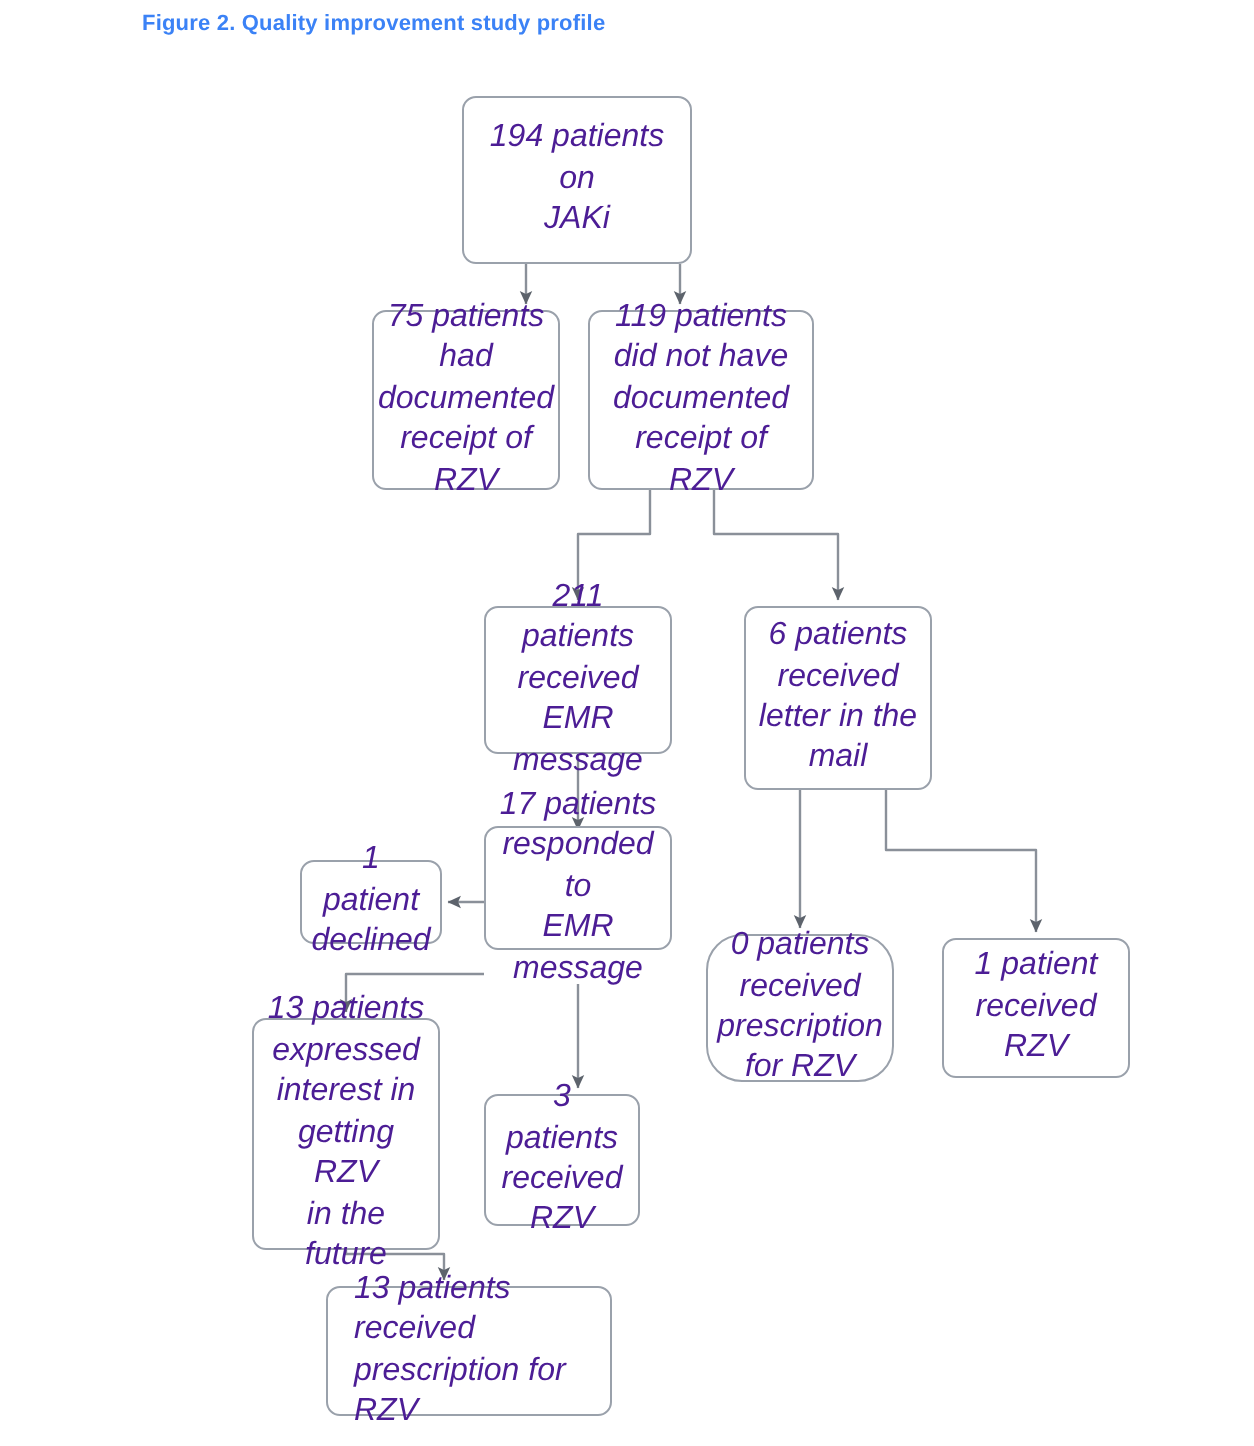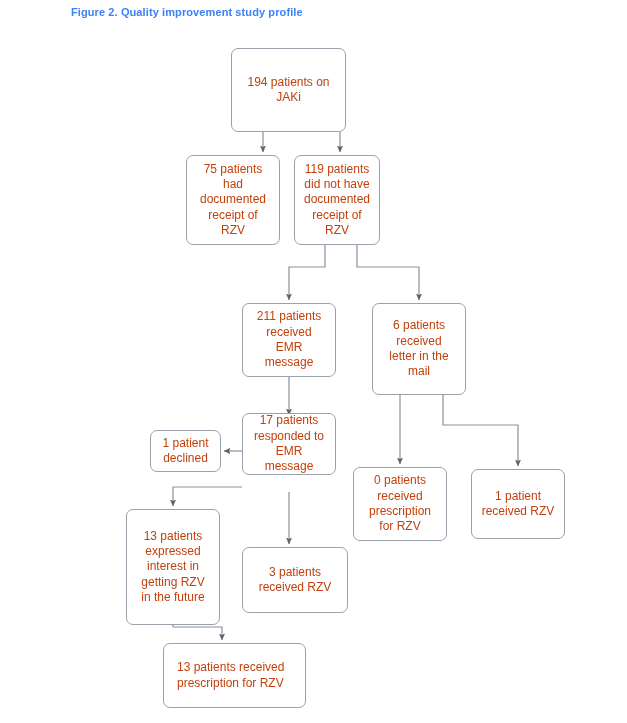--- a/index.html
+++ b/index.html
@@ -31,29 +31,30 @@
     top: 0;
     width: 627px;
     height: 723px;
   }
   .node {
     position: absolute;
     box-sizing: border-box;
     border: 1px solid #9aa1ab;
     border-radius: 7px;
     background: #ffffff;
-    color: #c2410c;
-    font-size: 12px;
+    color: #4c1d95;
+    font-size: 16px;
     line-height: 1.28;
     display: flex;
     align-items: center;
     justify-content: center;
     text-align: center;
     padding: 3px 5px;
     z-index: 2;
+    font-style: italic;
   }
   .node.align-left {
     justify-content: flex-start;
     text-align: left;
     padding-left: 13px;
     margin-left: 13px;
   }
   .node-text {
     display: block;
     white-space: pre-line;
@@ -90,21 +91,21 @@
       <span class="node-text">194 patients on
 JAKi</span>
     </div>
     <div class="node" style="left: 186px; top: 155px; width: 94px; height: 90px; justify-content: center;">
       <span class="node-text">75 patients
 had
 documented
 receipt of
 RZV</span>
     </div>
-    <div class="node" style="left: 294px; top: 155px; width: 86px; height: 90px;">
+    <div class="node" style="left: 294px; top: 155px; width: 113px; height: 90px;">
       <span class="node-text">119 patients
 did not have
 documented
 receipt of
 RZV</span>
     </div>
     <div class="node" style="left: 242px; top: 303px; width: 94px; height: 74px;">
       <span class="node-text">211 patients
 received
 EMR
@@ -119,38 +120,38 @@
     <div class="node" style="left: 242px; top: 413px; width: 94px; height: 62px;">
       <span class="node-text">17 patients
 responded to
 EMR
 message</span>
     </div>
     <div class="node" style="left: 150px; top: 430px; width: 71px; height: 42px;">
       <span class="node-text">1 patient
 declined</span>
     </div>
-    <div class="node" style="left: 353px; top: 467px; width: 94px; height: 74px;">
+    <div class="node" style="left: 353px; top: 467px; width: 94px; height: 74px; border-radius: 18px;">
       <span class="node-text">0 patients
 received
 prescription
 for RZV</span>
     </div>
     <div class="node" style="left: 471px; top: 469px; width: 94px; height: 70px;">
       <span class="node-text">1 patient
 received RZV</span>
     </div>
     <div class="node" style="left: 126px; top: 509px; width: 94px; height: 116px;">
       <span class="node-text">13 patients
 expressed
 interest in
 getting RZV
 in the future</span>
     </div>
-    <div class="node" style="left: 242px; top: 547px; width: 106px; height: 66px;">
+    <div class="node" style="left: 242px; top: 547px; width: 78px; height: 66px;">
       <span class="node-text">3 patients
 received RZV</span>
     </div>
     <div class="node align-left" style="left: 150px; top: 643px; width: 143px; height: 65px;">
       <span class="node-text">13 patients received
 prescription for RZV</span>
     </div>
   </div>
 
 </body></html>

